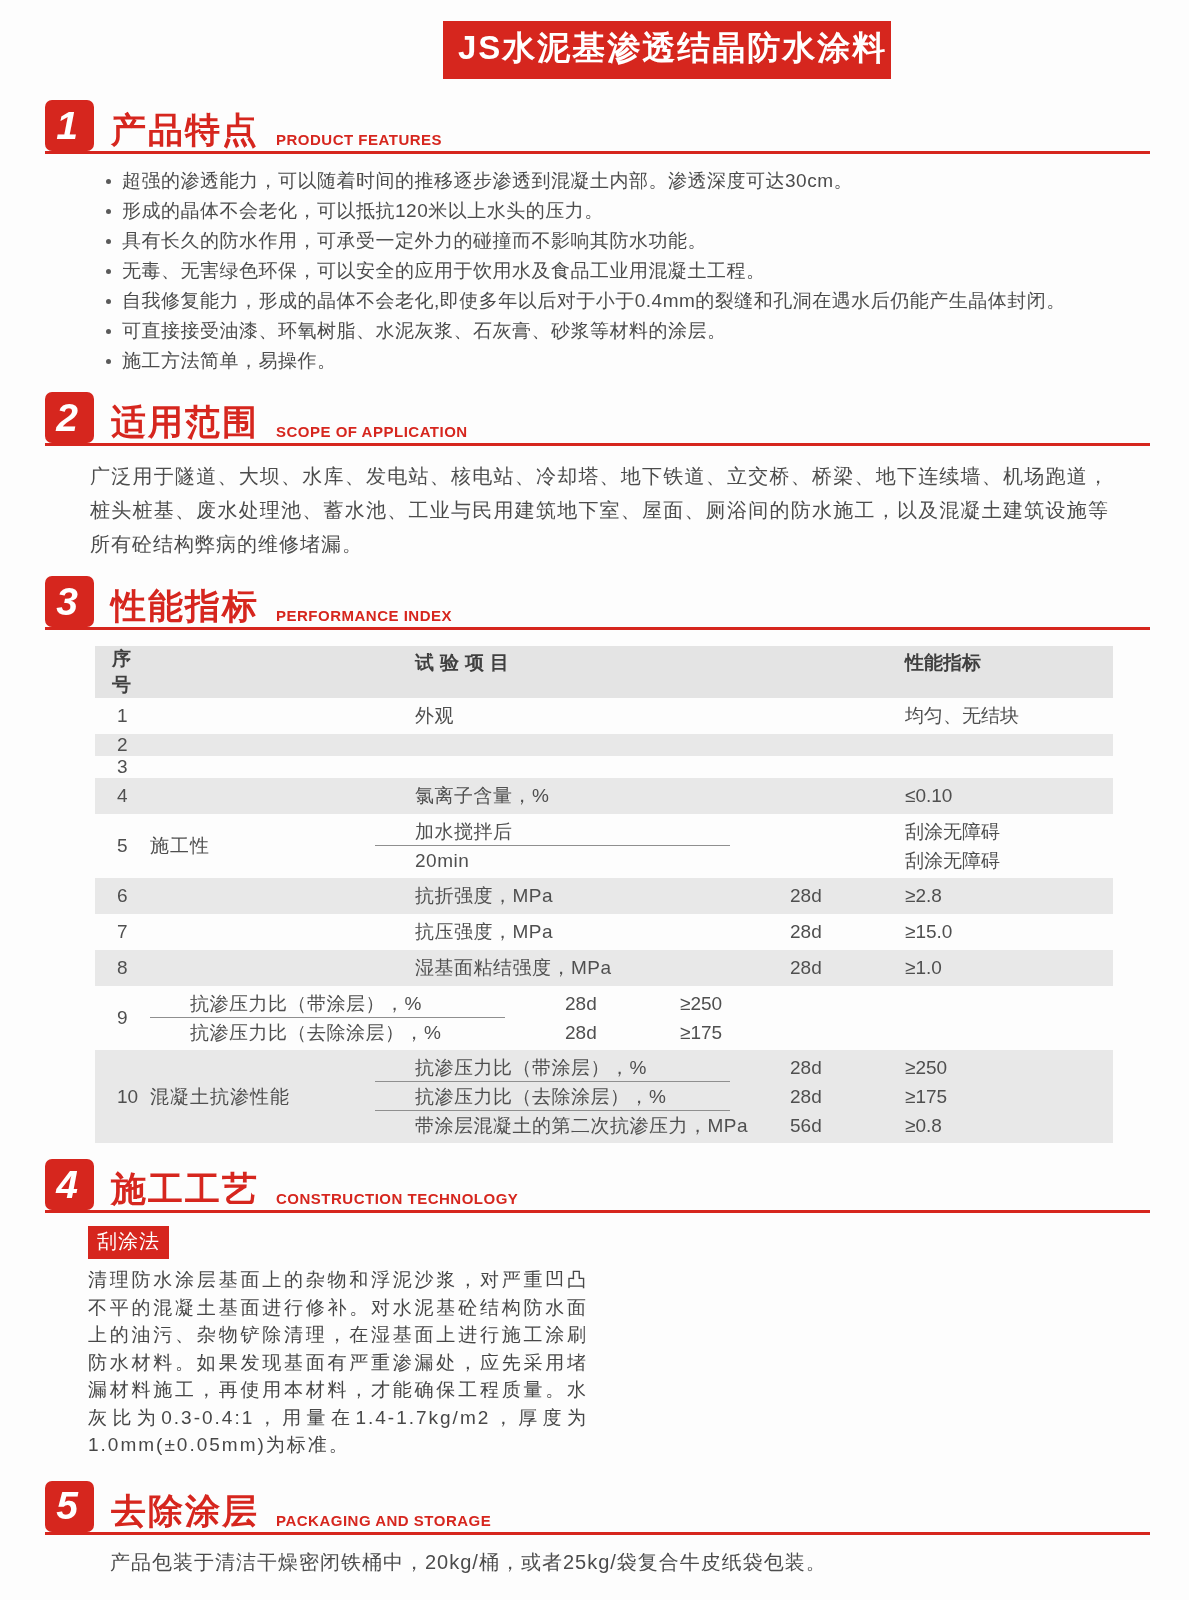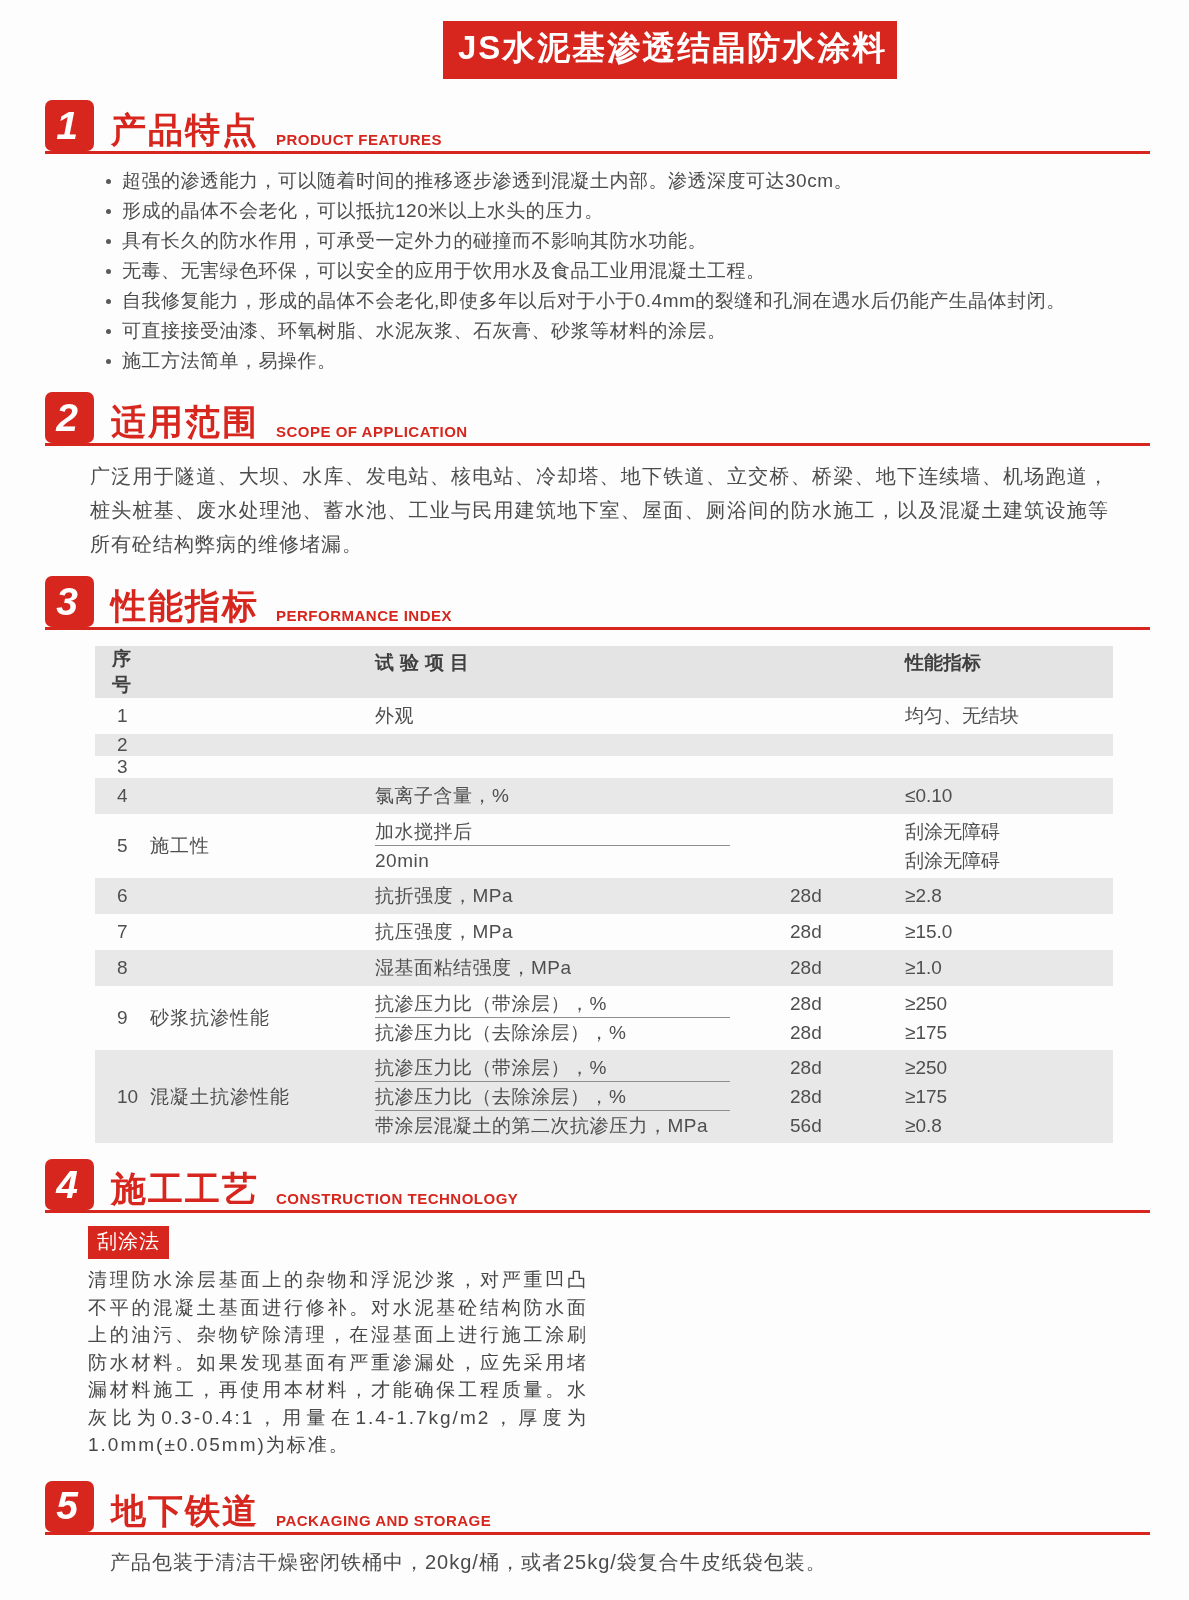--- a/index.html
+++ b/index.html
@@ -8,21 +8,21 @@
   .page {
     width:1189px; height:1600px; margin:0 auto; background:#fdfdfd;
     font-family:"Liberation Sans","DejaVu Sans",sans-serif;
     overflow:hidden; position:relative;
   }
   
   .title-bar {
     position:absolute; left:443px; top:21px;
     background:var(--red); color:#fff;
     font-size:33px; font-weight:bold; letter-spacing:2px;
-    padding:5px 10px 8px 15px; white-space:nowrap;
+    padding:5px 4px 8px 15px; white-space:nowrap;
   }
   
   .sec-header {
     display:flex; align-items:flex-end; gap:17px;
     margin:0 39px 0 45px; border-bottom:3px solid var(--red);
     padding-bottom:1px;
   }
   .sec-header.first { margin-top:100px; }
   .num-box {
     width:49px; height:51px; background:var(--red); border-radius:7px;
@@ -60,21 +60,21 @@
   .thead .cell-no { padding-left:17px; letter-spacing:1px; }
   .cell-cat { display:flex; align-items:center; letter-spacing:1px; }
   .subrow { position:relative; display:grid; grid-template-columns:415px 115px 1fr; align-items:center; min-height:36px; }
   .thead .subrow { min-height:34px; }
   .multi .subrow { min-height:29px; }
   .multi { padding:3px 0; }
   .subrow.divided::after {
     content:""; position:absolute; left:0; bottom:0;
     width:355px; height:1px; background:#8f8f8f;
   }
-  .sr-name { letter-spacing:0.5px; }
+  .sr-name { letter-spacing:0.5px;margin-left:40px; }
   .thead .sr-name { letter-spacing:6px; }
   
   .construction { display:flex; gap:50px; margin:13px 78px 0 88px; }
   .col-left { width:500px; flex:0 0 auto; }
   .col-right { flex:1; }
   .badge {
     display:inline-block; background:var(--red); color:#fff;
     font-size:20px; padding:2px 9px 4px 9px; letter-spacing:1px;
   }
   .method { margin-bottom:42px; }
@@ -207,21 +207,20 @@
         <div class="items">
           <div class="subrow">
             <div class="sr-name">湿基面粘结强度，MPa</div>
             <div class="sr-age">28d</div>
             <div class="sr-value">≥1.0</div>
           </div>
         </div>
       </div>
       <div class="trow ">
         <div class="cell-no">9</div>
-        <div class="cell-cat">砂浆抗渗性能</div>
         <div class="items multi">
           <div class="subrow divided">
             <div class="sr-name">抗渗压力比（带涂层），%</div>
             <div class="sr-age">28d</div>
             <div class="sr-value">≥250</div>
           </div>
           <div class="subrow">
             <div class="sr-name">抗渗压力比（去除涂层），%</div>
             <div class="sr-age">28d</div>
             <div class="sr-value">≥175</div>
@@ -257,18 +256,18 @@
     <div class="sec-en">CONSTRUCTION TECHNOLOGY</div>
   </div>
   <div class="construction">
     <div class="col-left">
         <div class="method"><span class="badge">刮涂法</span><p class="method-text">清理防水涂层基面上的杂物和浮泥沙浆，对严重凹凸不平的混凝土基面进行修补。对水泥基砼结构防水面上的油污、杂物铲除清理，在湿基面上进行施工涂刷防水材料。如果发现基面有严重渗漏处，应先采用堵漏材料施工，再使用本材料，才能确保工程质量。水灰比为0.3-0.4:1，用量在1.4-1.7kg/m2，厚度为1.0mm(±0.05mm)为标准。</p></div>
       </div>
   </div>
 
   <div class="sec-header sec5">
     <div class="num-box">5</div>
-    <div class="sec-zh">地下铁道</div>
+    <div class="sec-zh">去除涂层</div>
     <div class="sec-en">PACKAGING AND STORAGE</div>
   </div>
   <p class="packaging">产品包装于清洁干燥密闭铁桶中，20kg/桶，或者25kg/袋复合牛皮纸袋包装。</p>
 
 </div>
 
 </body></html>

